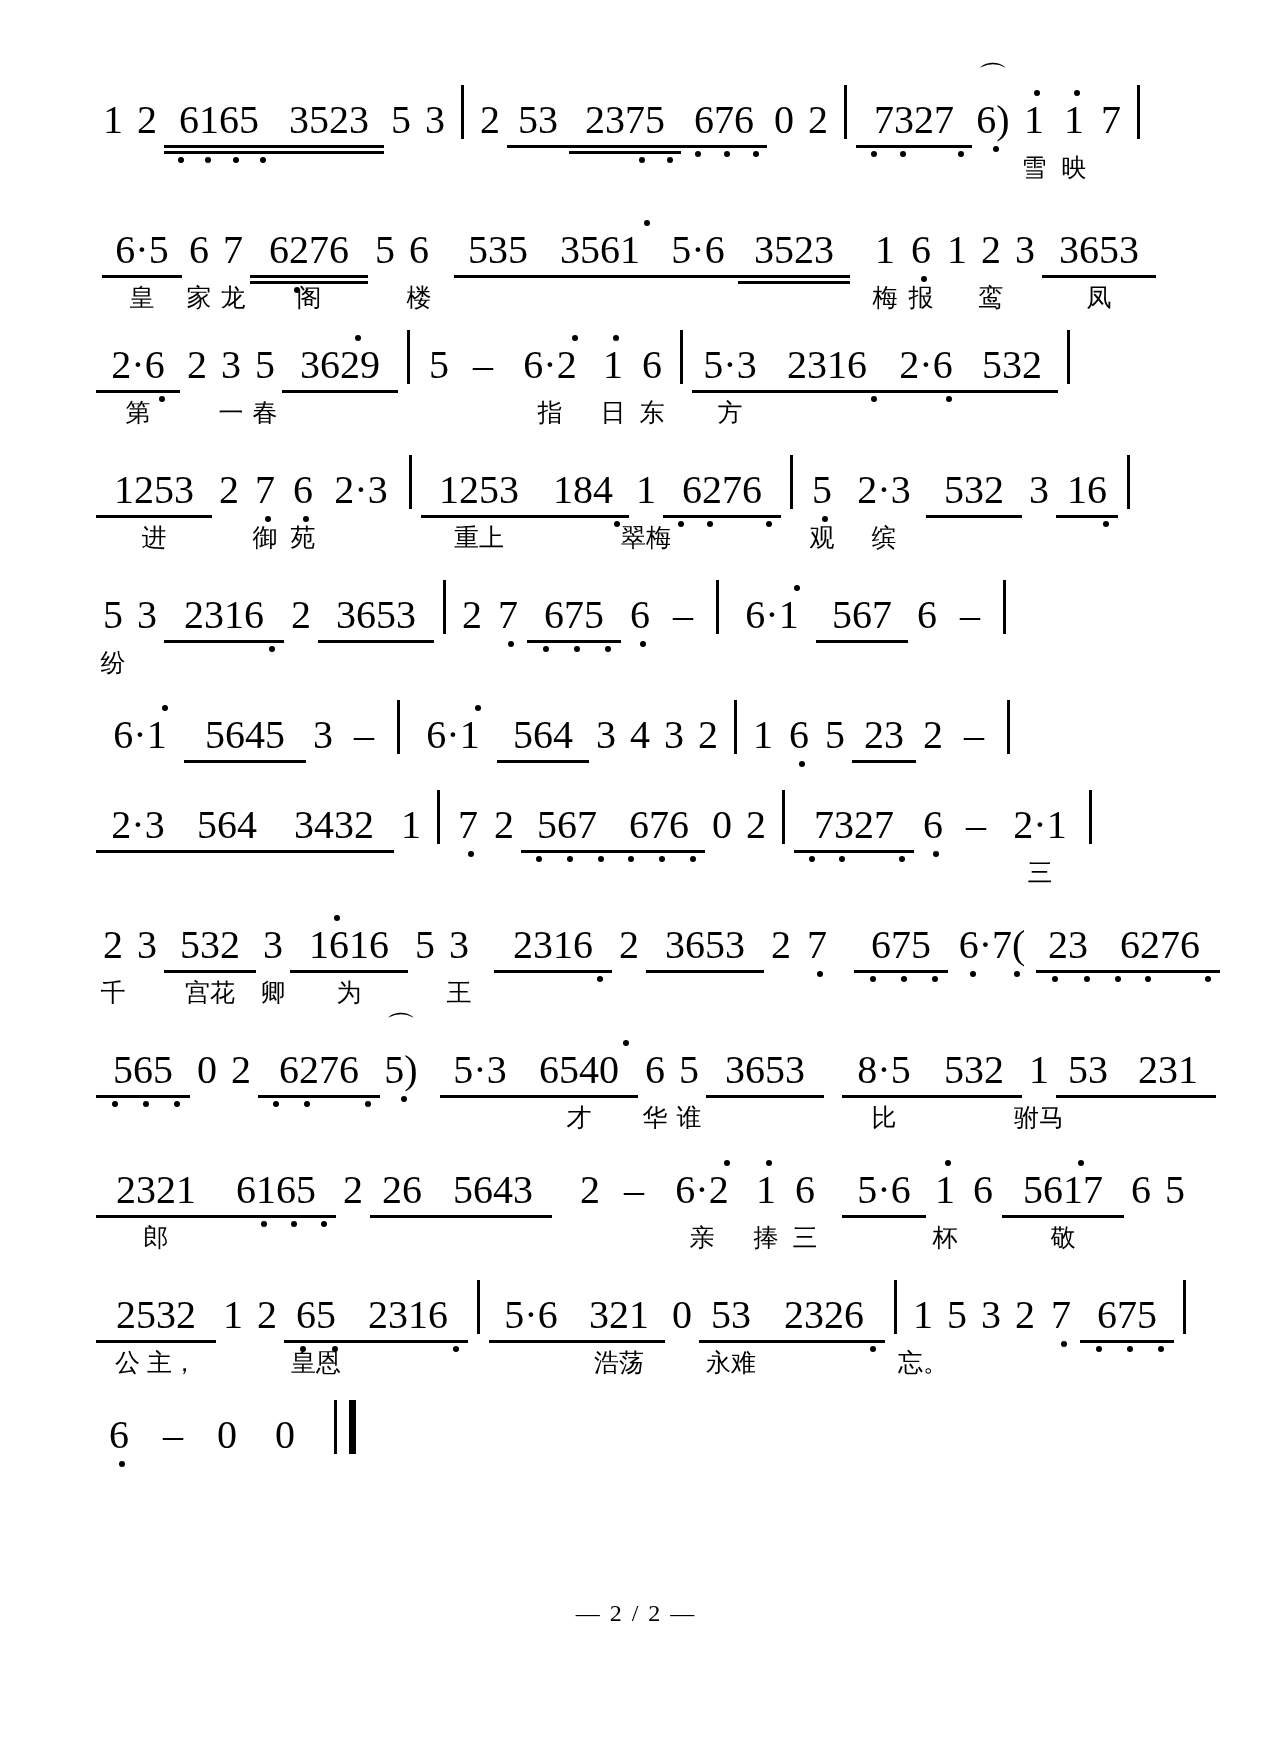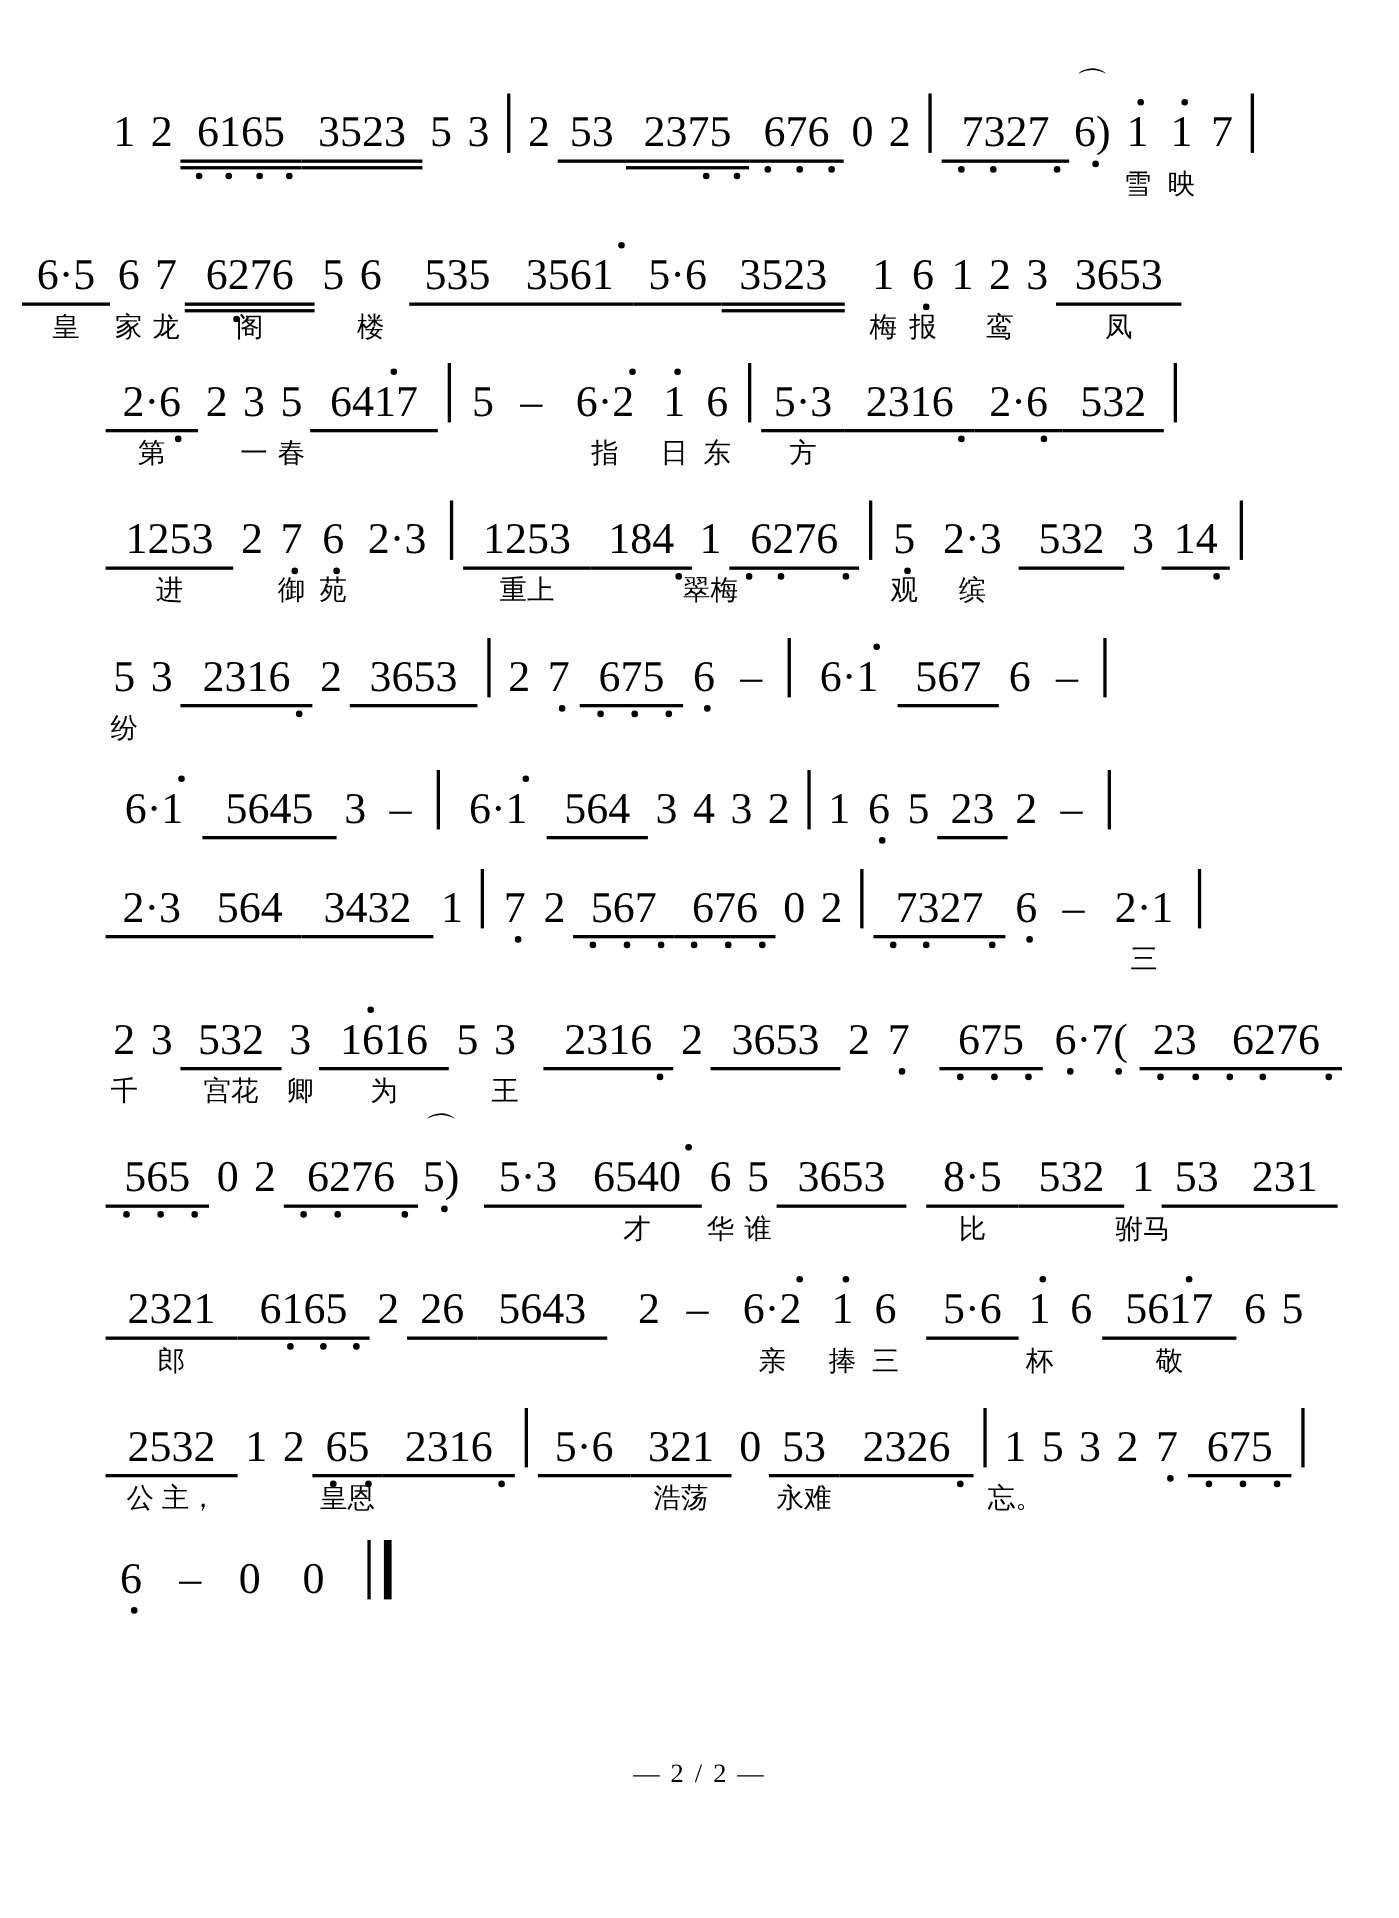--- a/index.html
+++ b/index.html
@@ -140,21 +140,21 @@
       <span class="barline"></span>
       <div class="measure">
         <span class="grp" style="width: 116px;"><span class="num">7327</span><span class="beam1" style="right: 0px;"></span><span class="dotdn" style="left: 14.5px; transform: none; bottom: -14px;"></span><span class="dotdn" style="left: 43.5px; transform: none; bottom: -14px;"></span><span class="dotdn" style="left: 101.5px; transform: none; bottom: -14px;"></span></span>
         <span class="grp" style="width: 42px;"><span class="num">6)</span><span class="dotdn" style="left: 21px; transform: none; bottom: -9px;"></span><span class="fermata">⌒</span></span>
         <span class="grp" style="width: 40px;"><span class="num">1</span><span class="dotup" style="left: 20px; transform: none;"></span><span class="lyr">雪</span></span>
         <span class="grp" style="width: 40px;"><span class="num">1</span><span class="dotup" style="left: 20px; transform: none;"></span><span class="lyr">映</span></span>
         <span class="grp" style="width: 34px;"><span class="num">7</span></span>
       </div>
       <span class="barline"></span>
     </div>
-    <div class="system" style="position: absolute; top: 215px; left: 16px; width: 1024px; justify-content: center;">
+    <div class="system" style="position: absolute; top: 215px; left: 6px; width: 1024px;">
       <div class="measure">
         <span class="grp" style="width: 80px;"><span class="num">6·5</span><span class="beam1" style="right: 0px;"></span><span class="lyr">皇</span></span>
         <span class="grp" style="width: 34px;"><span class="num">6</span><span class="lyr">家</span></span>
         <span class="grp" style="width: 34px;"><span class="num">7</span><span class="lyr">龙</span></span>
         <span class="grp" style="width: 118px;"><span class="num">6276</span><span class="beam1" style="right: 0px;"></span><span class="beam2"></span><span class="dotdn" style="left: 44.25px; transform: none; bottom: -20px;"></span><span class="lyr">阁</span></span>
         <span class="grp" style="width: 34px;"><span class="num">5</span></span>
         <span class="grp" style="width: 34px;"><span class="num">6</span><span class="lyr">楼</span></span>
       </div>
       <span class="barline"></span>
       <div class="measure">
@@ -173,21 +173,21 @@
         <span class="grp" style="width: 114px;"><span class="num">3653</span><span class="beam1" style="right: 0px;"></span><span class="lyr">凤</span></span>
       </div>
       <span class="barline"></span>
     </div>
     <div class="system" style="position: absolute; top: 330px; left: 0px; width: 1272px;">
       <div class="measure">
         <span class="grp" style="width: 84px;"><span class="num">2·6</span><span class="beam1" style="right: 0px;"></span><span class="dotdn" style="left: 63px; transform: none; bottom: -14px;"></span><span class="lyr">第</span></span>
         <span class="grp" style="width: 34px;"><span class="num">2</span></span>
         <span class="grp" style="width: 34px;"><span class="num">3</span><span class="lyr">一</span></span>
         <span class="grp" style="width: 34px;"><span class="num">5</span><span class="lyr">春</span></span>
-        <span class="grp" style="width: 116px;"><span class="num">6417</span><span class="beam1" style="right: 0px;"></span><span class="dotup" style="left: 72.5px; transform: none;"></span></span>
+        <span class="grp" style="width: 116px;"><span class="num">3629</span><span class="beam1" style="right: 0px;"></span><span class="dotup" style="left: 72.5px; transform: none;"></span></span>
       </div>
       <span class="barline"></span>
       <div class="measure">
         <span class="grp" style="width: 40px;"><span class="num">5</span></span>
         <span class="grp" style="width: 48px;"><span class="num">–</span></span>
         <span class="grp" style="width: 86px;"><span class="num">6·2</span><span class="dotup" style="left: 64.5px; transform: none;"></span><span class="lyr">指</span></span>
         <span class="grp" style="width: 40px;"><span class="num">1</span><span class="dotup" style="left: 20px; transform: none;"></span><span class="lyr">日</span></span>
         <span class="grp" style="width: 38px;"><span class="num">6</span><span class="lyr">东</span></span>
       </div>
       <span class="barline"></span>
@@ -213,21 +213,21 @@
         <span class="grp" style="width: 92px;"><span class="num">184</span><span class="beam1" style="right: 0px;"></span><span class="dotdn" style="left: 76.6667px; transform: none; bottom: -14px;"></span></span>
         <span class="grp" style="width: 34px;"><span class="num">1</span><span class="lyr">翠梅</span></span>
         <span class="grp" style="width: 118px;"><span class="num">6276</span><span class="beam1" style="right: 0px;"></span><span class="dotdn" style="left: 14.75px; transform: none; bottom: -14px;"></span><span class="dotdn" style="left: 44.25px; transform: none; bottom: -14px;"></span><span class="dotdn" style="left: 103.25px; transform: none; bottom: -14px;"></span></span>
       </div>
       <span class="barline"></span>
       <div class="measure">
         <span class="grp" style="width: 40px;"><span class="num">5</span><span class="dotdn" style="left: 20px; transform: none; bottom: -9px;"></span><span class="lyr">观</span></span>
         <span class="grp" style="width: 84px;"><span class="num">2·3</span><span class="lyr">缤</span></span>
         <span class="grp" style="width: 96px;"><span class="num">532</span><span class="beam1" style="right: 0px;"></span></span>
         <span class="grp" style="width: 34px;"><span class="num">3</span></span>
-        <span class="grp" style="width: 62px;"><span class="num">14</span><span class="beam1" style="right: 0px;"></span><span class="dotdn" style="left: 46.5px; transform: none; bottom: -14px;"></span></span>
+        <span class="grp" style="width: 62px;"><span class="num">16</span><span class="beam1" style="right: 0px;"></span><span class="dotdn" style="left: 46.5px; transform: none; bottom: -14px;"></span></span>
       </div>
       <span class="barline"></span>
     </div>
     <div class="system" style="position: absolute; top: 580px; left: 0px; width: 1272px;">
       <div class="measure">
         <span class="grp" style="width: 34px;"><span class="num">5</span><span class="lyr">纷</span></span>
         <span class="grp" style="width: 34px;"><span class="num">3</span></span>
         <span class="grp" style="width: 120px;"><span class="num">2316</span><span class="beam1" style="right: 0px;"></span><span class="dotdn" style="left: 105px; transform: none; bottom: -14px;"></span></span>
         <span class="grp" style="width: 34px;"><span class="num">2</span></span>
         <span class="grp" style="width: 116px;"><span class="num">3653</span><span class="beam1" style="right: 0px;"></span></span>

